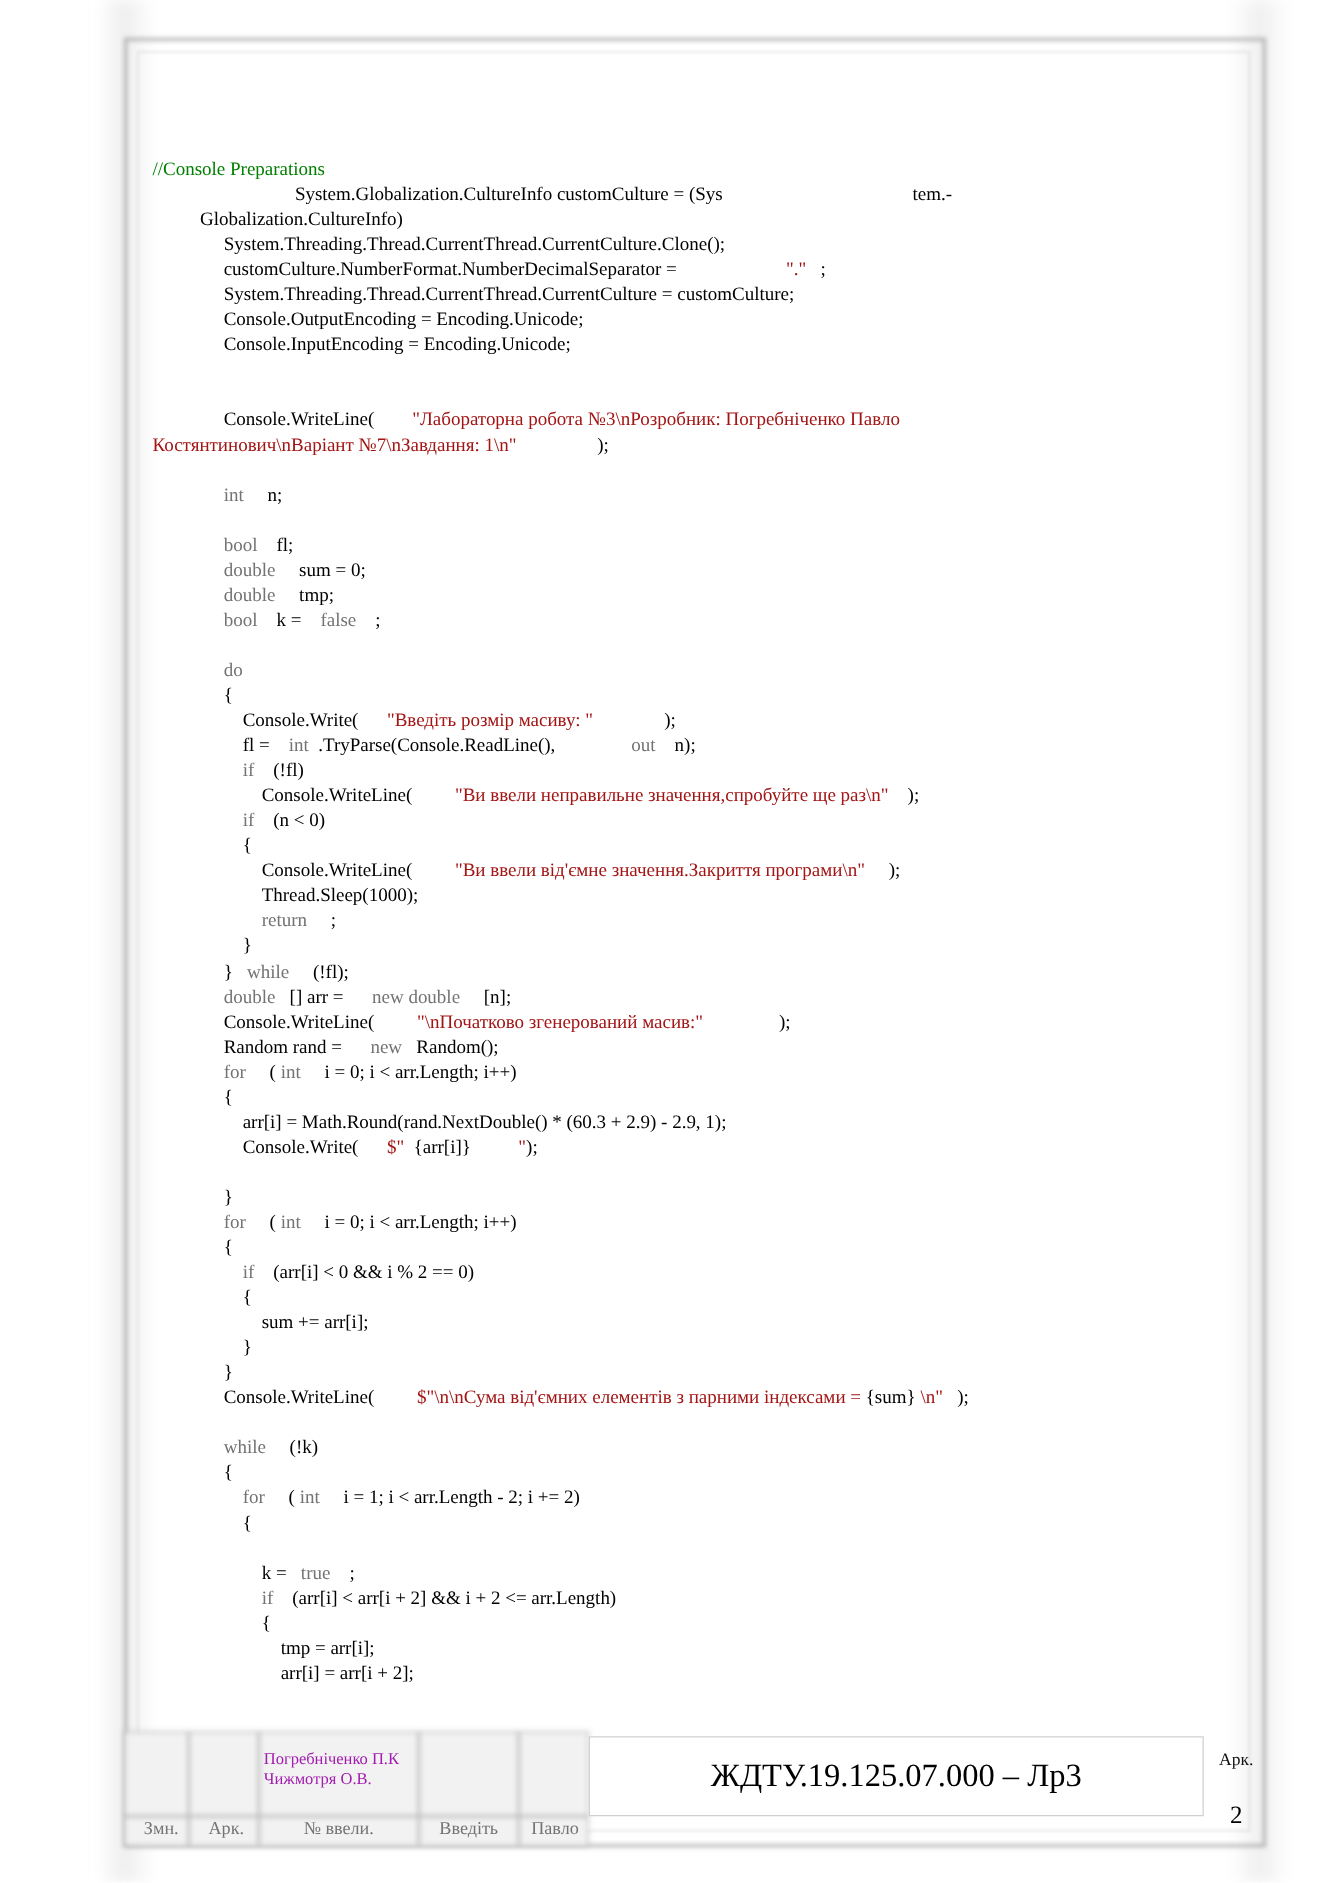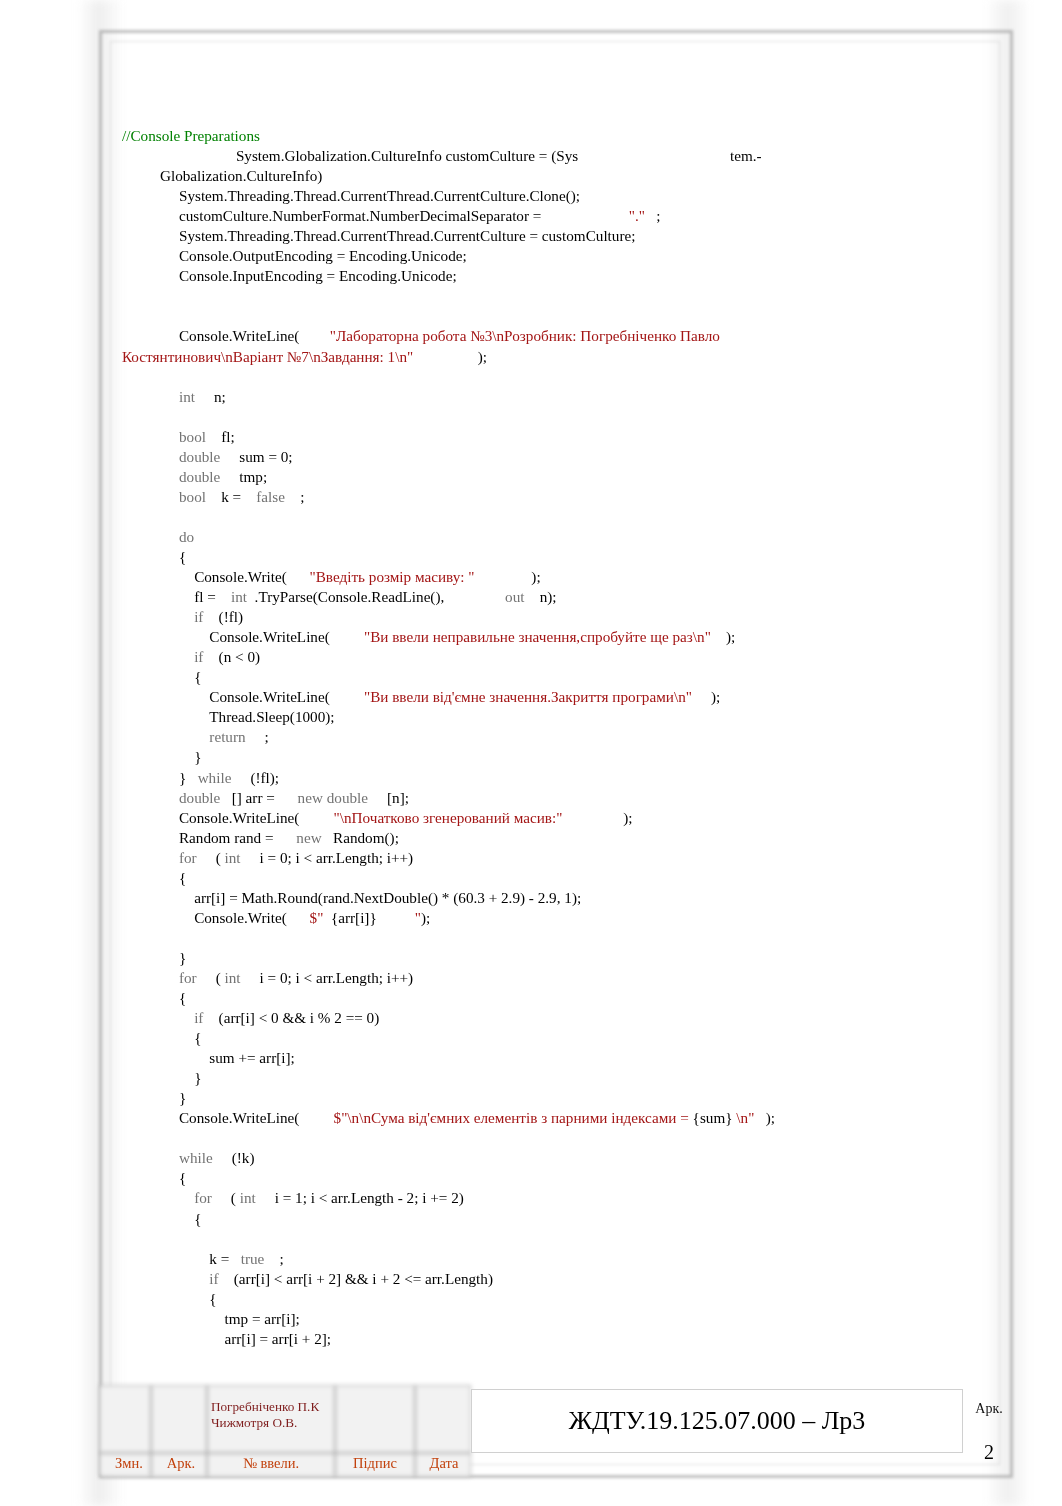--- a/index.html
+++ b/index.html
@@ -94,21 +94,21 @@
     position: absolute;
     left: 0; top: 0;
     width: 372px; height: 92px;
     filter: blur(2.2px);
   }
   #tb-left-blur .tb-cell { background: rgba(241,241,241,0.95); }
 
   .tb-label {
     position: absolute;
     font-size: 14.5px;
-    color: #c2410c;
+    color: #737373;
     white-space: nowrap;
   }
   #tb-maincode-cell {
     position: absolute;
     left: 372px; top: 4px;
     width: 492px; height: 64px;
     box-sizing: border-box;
     border: 1px solid rgba(150,150,150,0.45);
     background: #ffffff;
     filter: blur(0.5px);
@@ -139,21 +139,21 @@
     width: 36px;
     text-align: center;
     font-size: 20px;
     color: #000;
   }
   #tb-names {
     position: absolute;
     left: 112px; top: 14px;
     font-size: 13.2px;
     line-height: 15.6px;
-    color: #7f1d1d;
+    color: #a21caf;
     white-space: pre-line;
   }
 </style>
 </head>
 <body>
 
 <div id="page-sheet">
 
   <div class="edge-band left"></div>
   <div class="edge-band right"></div>
@@ -177,22 +177,22 @@
       <div class="tb-cell" style="left:236px; top:68px; width:80px;  height:24px;"></div>
       <div class="tb-cell" style="left:316px; top:68px; width:56px;  height:24px;"></div>
     </div>
 
     <div id="tb-names">Погребніченко П.К
 Чижмотря О.В.</div>
 
     <div class="tb-label" style="left:8px;   top:70px; width:44px; text-align:center;">Змн.</div>
     <div class="tb-label" style="left:56px;  top:70px; width:52px; text-align:center;">Арк.</div>
     <div class="tb-label" style="left:110px; top:70px; width:124px;text-align:center;">№ ввели.</div>
-    <div class="tb-label" style="left:238px; top:70px; width:76px; text-align:center;">Підпис</div>
-    <div class="tb-label" style="left:318px; top:70px; width:54px; text-align:center;">Дата</div>
+    <div class="tb-label" style="left:238px; top:70px; width:76px; text-align:center;">Введіть</div>
+    <div class="tb-label" style="left:318px; top:70px; width:54px; text-align:center;">Павло</div>
 
     <div id="tb-maincode-cell"></div>
     <div id="tb-maincode">ЖДТУ.19.125.07.000 – Лр3</div>
 
     <div id="tb-ark-label">Арк.</div>
     <div id="tb-ark-value">2</div>
 
   </div>
 </div>
 

